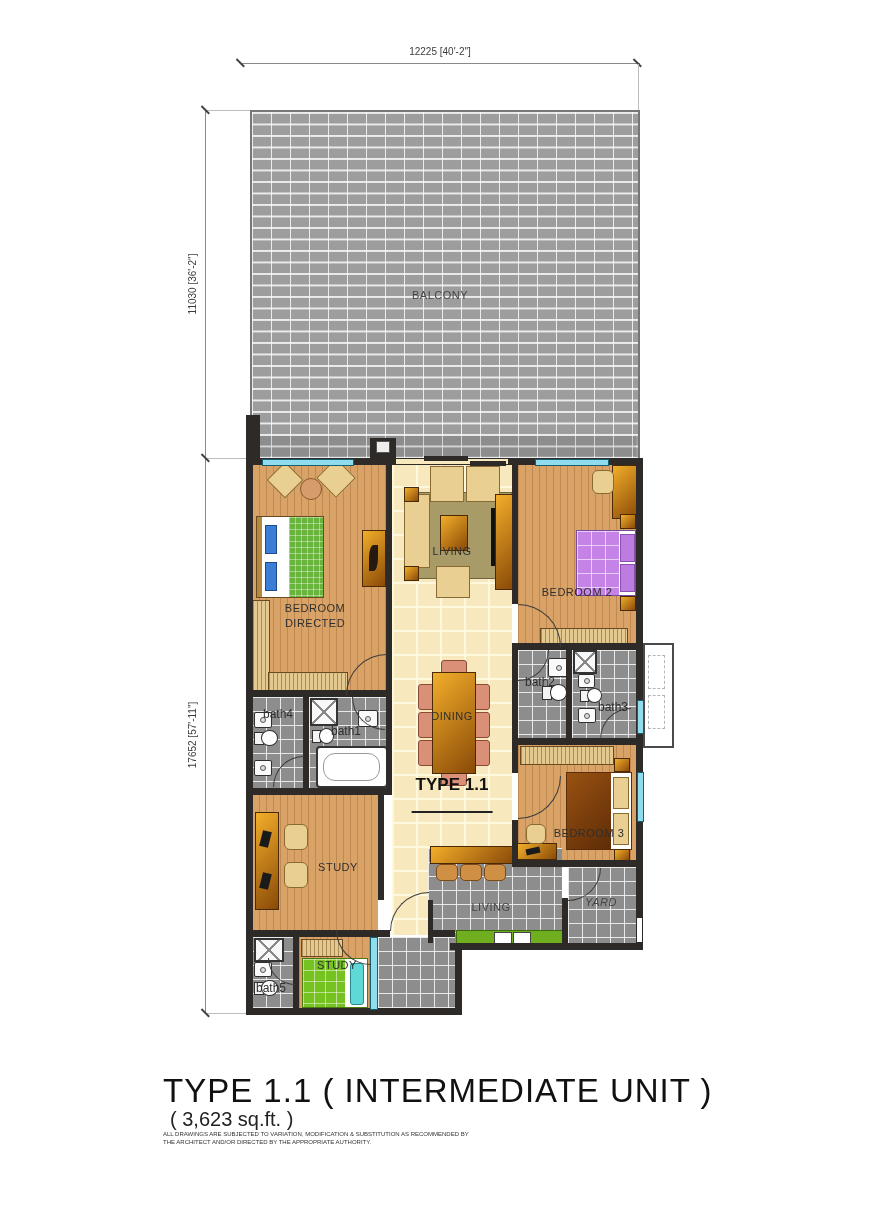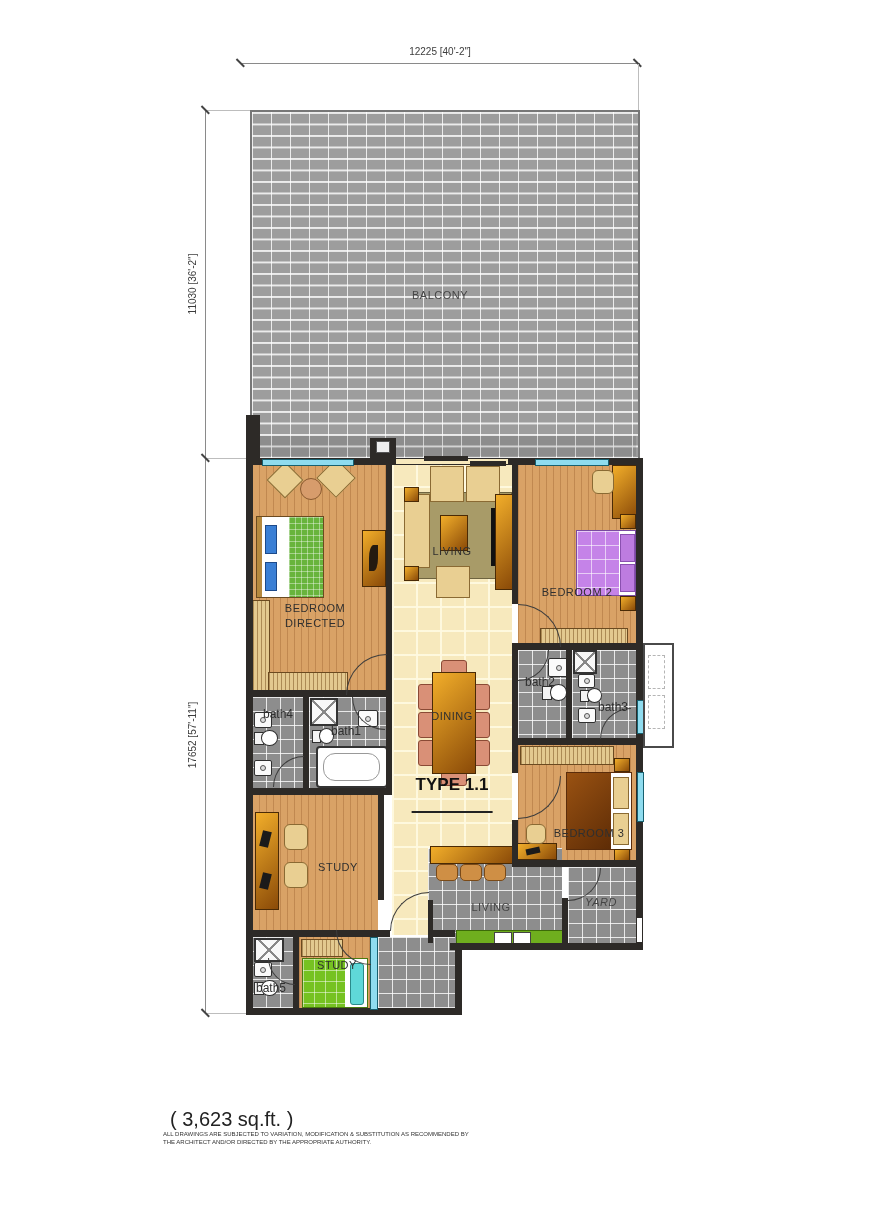--- a/index.html
+++ b/index.html
@@ -284,19 +284,20 @@
   <div class="lbl bath" style="left:346px;top:731px;">bath1</div>
   <div class="lbl" style="left:452px;top:716px;">DINING</div>
   <div class="plan-type" style="left:452px;top:786px;">TYPE 1.1</div>
   <div class="lbl" style="left:589px;top:833px;">BEDROOM 3</div>
   <div class="lbl" style="left:338px;top:867px;">STUDY</div>
   <div class="lbl gray" style="left:491px;top:907px;">LIVING</div>
   <div class="lbl gray" style="left:601px;top:902px;font-style:italic;">YARD</div>
   <div class="lbl" style="left:337px;top:965px;">STUDY</div>
   <div class="lbl bath" style="left:271px;top:988px;">bath5</div>
 
+  <div class="title-main" style="left:163px;top:1072px;">TYPE 1.1 ( INTERMEDIATE UNIT )</div>
   <div class="title-area" style="left:170px;top:1108px;">( 3,623 sq.ft. )</div>
   <div class="title-disc" style="left:163px;top:1131px;">
     <span>ALL DRAWINGS ARE SUBJECTED TO VARIATION, MODIFICATION &amp; SUBSTITUTION AS RECOMMENDED BY</span><br>
     <span>THE ARCHITECT AND/OR DIRECTED BY THE APPROPRIATE AUTHORITY.</span>
   </div>
 
 </div>
 
 </body></html>

